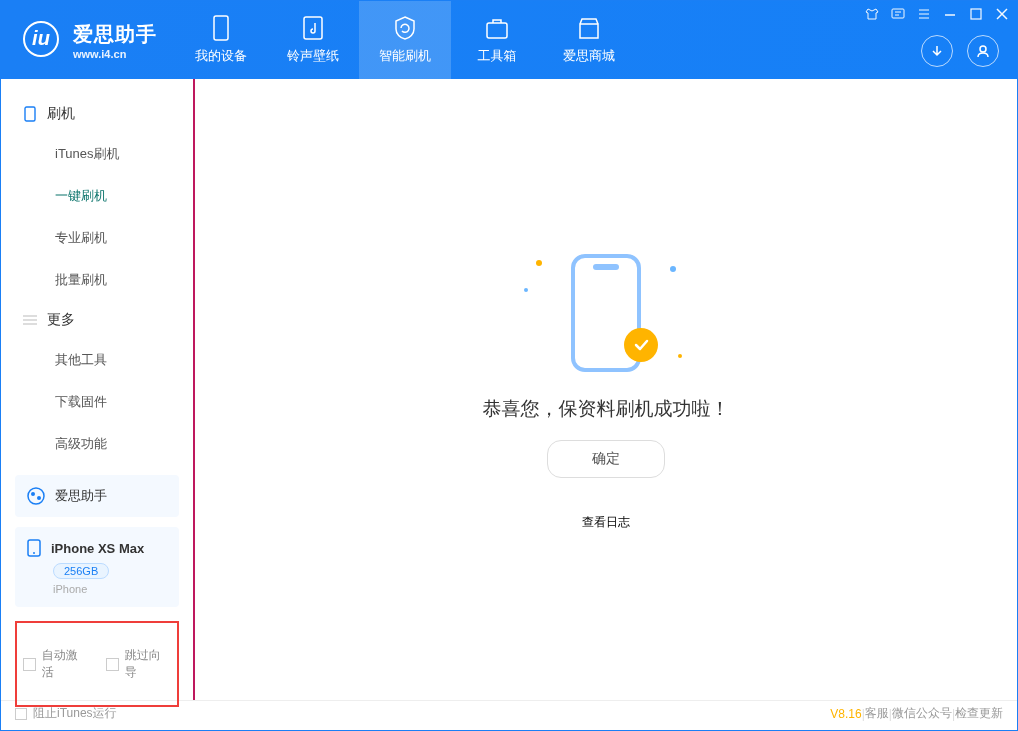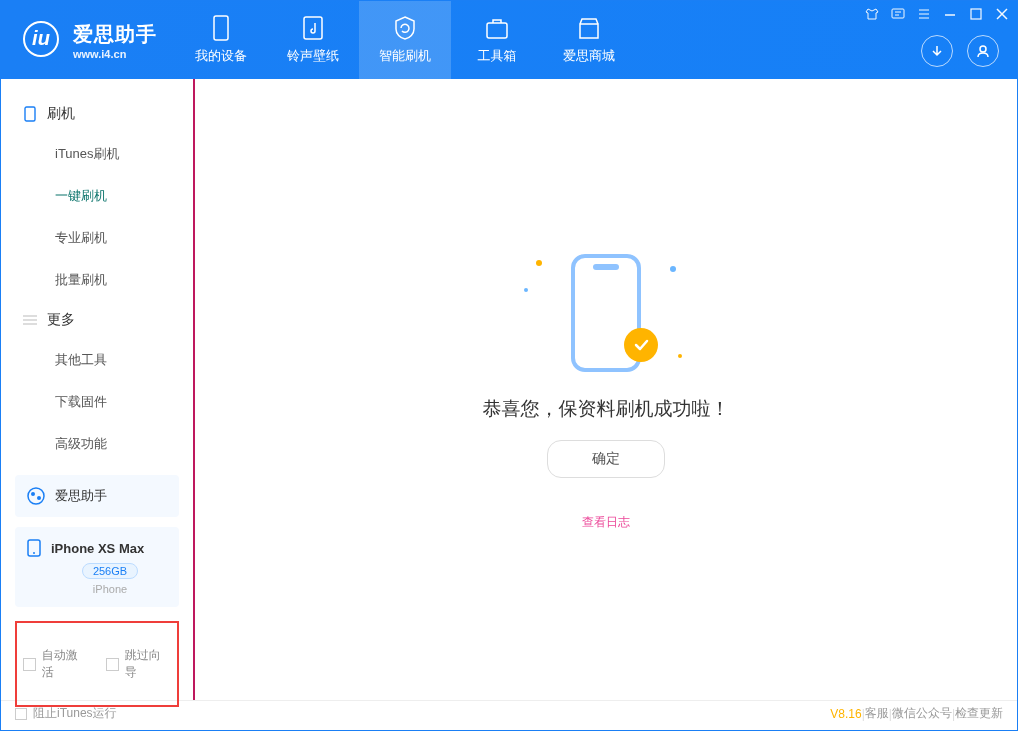--- a/index.html
+++ b/index.html
@@ -23,42 +23,42 @@
 
 
 .body { display: flex; height: calc(100% - 78px - 30px); }
 .sidebar { width: 194px; border-right: 2px solid #be185d; display: flex; flex-direction: column; padding-top: 16px; }
 .side-section-title { display: flex; align-items: center; gap: 10px; padding: 10px 22px; font-size: 14px; color: #333; font-weight: 500; }
 .side-section-title .side-icon { width: 14px; height: 14px; display: flex; align-items: center; justify-content: center; }
 .side-item { padding: 12px 22px 12px 54px; font-size: 13px; color: #555; cursor: pointer; }
 .side-item.active { color: #0f766e; }
 .side-bottom { margin-top: auto; padding: 10px 14px; }
 .mode-card { background: #f4f9ff; border-radius: 4px; padding: 12px 12px; display: flex; align-items: center; gap: 10px; font-size: 13px; color: #333; margin-bottom: 10px; }
-.device-card { background: #f4f9ff; border-radius: 4px; padding: 12px 12px; text-align: center; }
+.device-card { background: #f4f9ff; border-radius: 4px; padding: 12px 12px; }
 .device-card .dev-row { display: flex; align-items: center; gap: 10px; font-size: 13px; font-weight: 600; color: #333; }
 .capacity { display: inline-block; margin-top: 6px; margin-left: 26px; font-size: 11px; color: #1a7ff5; border: 1px solid #bcdcff; border-radius: 10px; padding: 1px 10px; background: #e9f4ff; }
 .dev-sub { margin-left: 26px; margin-top: 4px; font-size: 11px; color: #aaa; }
 .checkbox-row { margin-top: 14px; padding: 24px 6px; display: flex; gap: 18px; align-items: center; border: 2px solid #ef3e3a; }
 .cb { display: flex; align-items: center; gap: 6px; font-size: 12px; color: #888; cursor: pointer; }
 .cb .box { width: 13px; height: 13px; border: 1px solid #ccc; }
 
 
 .main { flex: 1; display: flex; flex-direction: column; align-items: center; justify-content: center; gap: 18px; }
 .phone-illustration { position: relative; width: 200px; height: 130px; display: flex; align-items: center; justify-content: center; }
 .phone-body { width: 70px; height: 118px; border: 4px solid #8fc3ff; border-radius: 14px; position: relative; background: #fff; }
 .phone-body::before { content: ""; position: absolute; top: 6px; left: 50%; transform: translateX(-50%); width: 26px; height: 6px; background: #8fc3ff; border-radius: 3px; }
 .check-badge { position: absolute; right: 48px; bottom: 16px; width: 34px; height: 34px; background: #ffb400; border-radius: 50%; display: flex; align-items: center; justify-content: center; }
 .dot { position: absolute; border-radius: 50%; }
 .d1 { width: 6px; height: 6px; background: #ffb400; top: 12px; left: 30px; }
 .d2 { width: 4px; height: 4px; background: #6bb6ff; top: 40px; left: 18px; }
 .d3 { width: 6px; height: 6px; background: #6bb6ff; top: 18px; right: 30px; }
 .d4 { width: 4px; height: 4px; background: #ffb400; bottom: 20px; right: 24px; }
 .success-text { font-size: 19px; color: #333; }
 .ok-btn { border: 1px solid #ddd; background: #fff; padding: 9px 44px; font-size: 14px; color: #555; cursor: pointer; border-radius: 14px; }
-.view-log { font-size: 12px; color: #ec4899; cursor: pointer; margin-top: 18px; }
+.view-log { font-size: 12px; color: #000000; cursor: pointer; margin-top: 18px; }
 
 
 .statusbar { height: 26px; border-top: 1px solid #eee; display: flex; align-items: center; padding: 0 14px; font-size: 12px; color: #999; }
 .statusbar .cb2 { display: flex; align-items: center; gap: 6px; cursor: pointer; }
 .statusbar .box { width: 12px; height: 12px; border: 1px solid #ccc; }
 .statusbar .right { margin-left: auto; display: flex; align-items: center; gap: 0; }
 .statusbar .sep { color: #ddd; }
 .statusbar .link { color: #999; cursor: pointer; }
 .statusbar .version { color: #ffb400; font-weight: 500; }
 </style>

